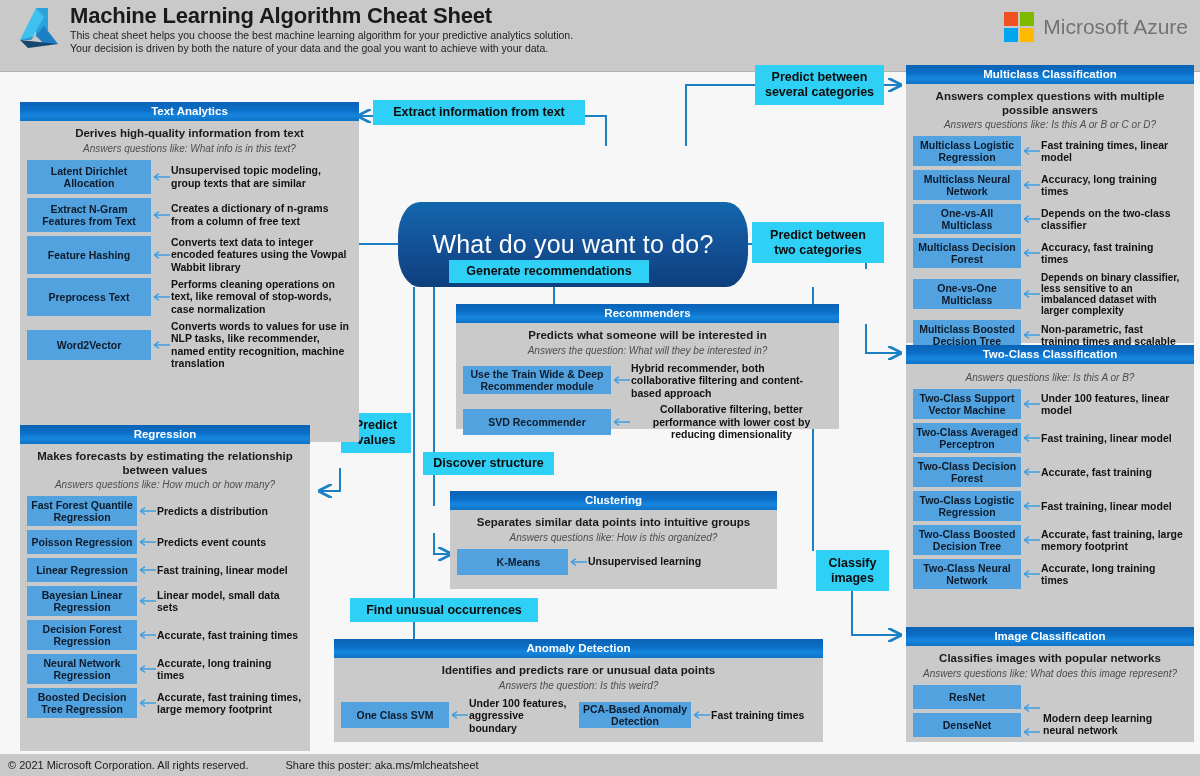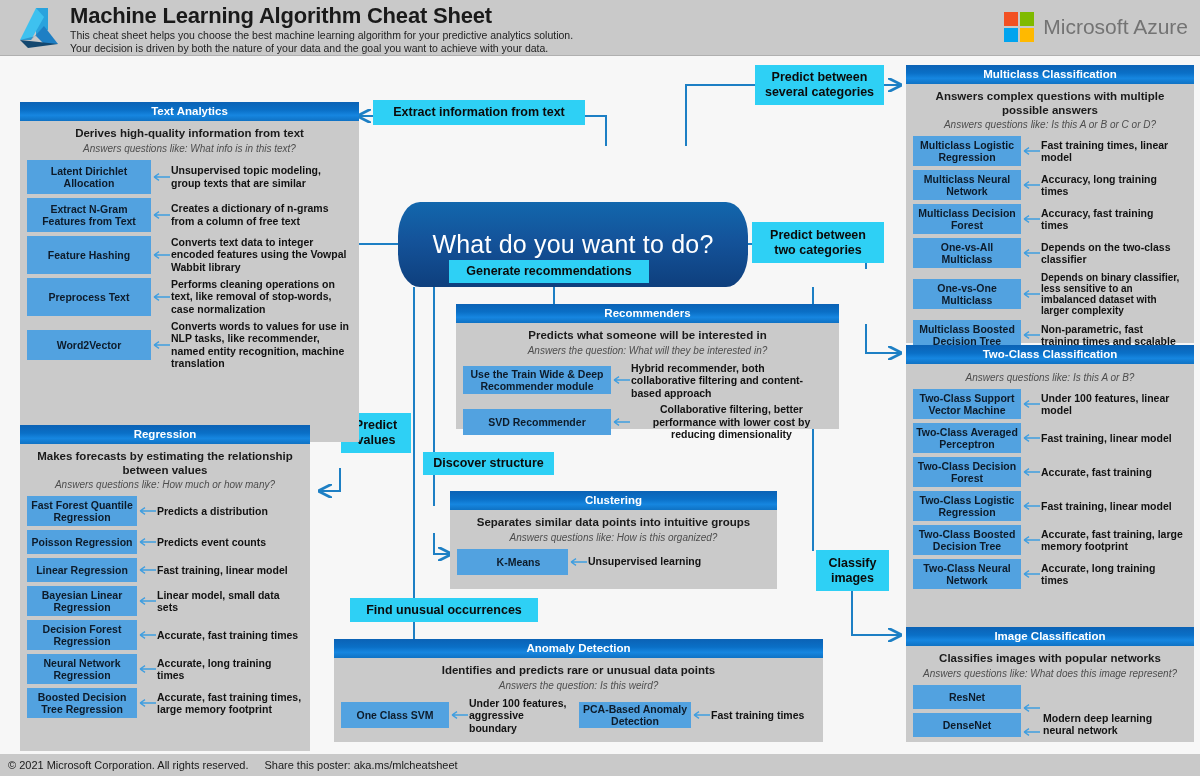--- a/index.html
+++ b/index.html
@@ -6,21 +6,21 @@
   html, body { width: 1200px; height: 776px; }
   body {
     font-family: "Liberation Sans", sans-serif;
     background: #f7f7f7;
     position: relative;
     overflow: hidden;
   }
 
   
   #header {
-    position: absolute; left: 0; top: 0; width: 1200px; height: 56px;
+    position: absolute; left: 0; top: 0; width: 1200px; height: 72px;
     background: #c9c9c9;
     border-bottom: 1px solid #b0b0b0;
   }
   #azure-mark { position: absolute; left: 14px; top: 6px; width: 48px; height: 46px; }
   #title-block { position: absolute; left: 70px; top: 3px; }
   #poster-title {
     font-size: 22px; font-weight: bold; color: #1a1a1a; letter-spacing: -0.2px;
     line-height: 26px;
   }
   .subline { font-size: 10.5px; color: #222; line-height: 12.5px; }
@@ -69,21 +69,21 @@
     background: linear-gradient(to bottom, #1267ad 0%, #14539a 45%, #0e3f7d 100%);
     border-radius: 22px 22px 22px 22px / 34px 34px 34px 34px;
     display: flex; align-items: center; justify-content: center;
     color: #ffffff; font-size: 25px; font-weight: normal; letter-spacing: 0.2px;
   }
 
   
   #footer {
     position: absolute; left: 0; top: 754px; width: 1200px; height: 22px;
     background: #c9c9c9; font-size: 11px; color: #1a1a1a;
-    display: flex; align-items: center; gap: 16px; padding-left: 8px;
+    display: flex; align-items: center; gap: 37px; padding-left: 8px;
   }
 </style>
 </head>
 <body>
 
 <div id="header">
   <svg id="azure-mark" viewBox="0 0 48 46">
     <polygon points="22,2 34,2 34,24 22,30" fill="#2aa3dd"></polygon>
     <polygon points="22,2 6,34 17,34 30,11" fill="#3ec1ef"></polygon>
     <polygon points="30,20 44,38 30,38 22,30" fill="#1e7fc4"></polygon>
@@ -371,32 +371,32 @@
           <div class="note" style="width:140px;">Fast training times, linear model</div>
         </div>
         <div class="row">
           <div class="algo" style="width:108px;height:30px;">Multiclass Neural Network</div>
           <svg class="arrow-mini" viewBox="0 0 20 10">
               <path d="M19,5 L3,5 M3,5 L8,1.6 M3,5 L8,8.4" fill="none" stroke="#3f9ee0" stroke-width="1.3"></path>
             </svg>
           <div class="note" style="width:142px;">Accuracy, long training times</div>
         </div>
         <div class="row">
+          <div class="algo" style="width:108px;height:30px;">One-vs-All Multiclass</div>
+          <svg class="arrow-mini" viewBox="0 0 20 10">
+              <path d="M19,5 L3,5 M3,5 L8,1.6 M3,5 L8,8.4" fill="none" stroke="#3f9ee0" stroke-width="1.3"></path>
+            </svg>
+          <div class="note" style="width:138px;">Depends on the two-class classifier</div>
+        </div>
+        <div class="row">
           <div class="algo" style="width:108px;height:30px;">Multiclass Decision Forest</div>
           <svg class="arrow-mini" viewBox="0 0 20 10">
               <path d="M19,5 L3,5 M3,5 L8,1.6 M3,5 L8,8.4" fill="none" stroke="#3f9ee0" stroke-width="1.3"></path>
             </svg>
           <div class="note" style="width:142px;">Accuracy, fast training times</div>
-        </div>
-        <div class="row">
-          <div class="algo" style="width:108px;height:30px;">One-vs-All Multiclass</div>
-          <svg class="arrow-mini" viewBox="0 0 20 10">
-              <path d="M19,5 L3,5 M3,5 L8,1.6 M3,5 L8,8.4" fill="none" stroke="#3f9ee0" stroke-width="1.3"></path>
-            </svg>
-          <div class="note" style="width:138px;">Depends on the two-class classifier</div>
         </div>
         <div class="row">
           <div class="algo" style="width:108px;height:30px;">One-vs-One Multiclass</div>
           <svg class="arrow-mini" viewBox="0 0 20 10">
               <path d="M19,5 L3,5 M3,5 L8,1.6 M3,5 L8,8.4" fill="none" stroke="#3f9ee0" stroke-width="1.3"></path>
             </svg>
           <div class="note" style="width:144px;font-size:10px;line-height:11px;">Depends on binary classifier, less sensitive to an imbalanced dataset with larger complexity</div>
         </div>
         <div class="row">
           <div class="algo" style="width:108px;height:30px;">Multiclass Boosted Decision Tree</div>

